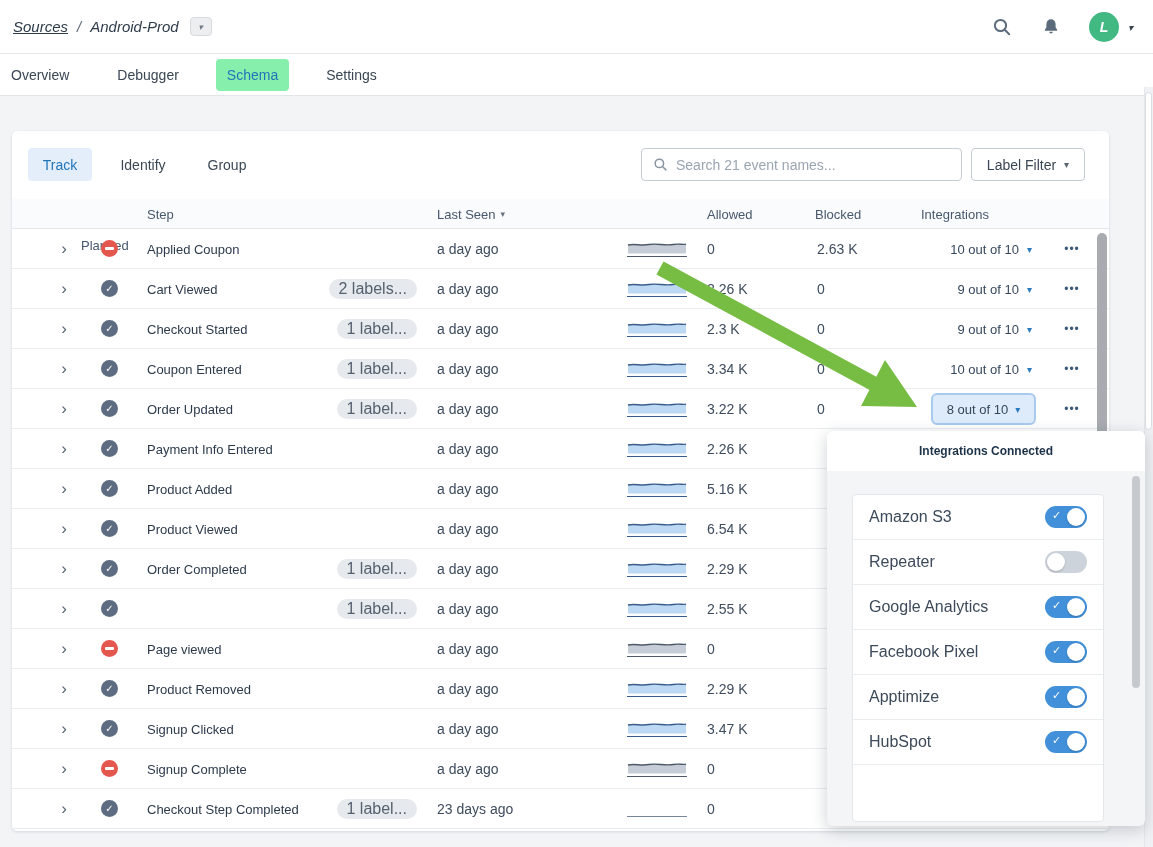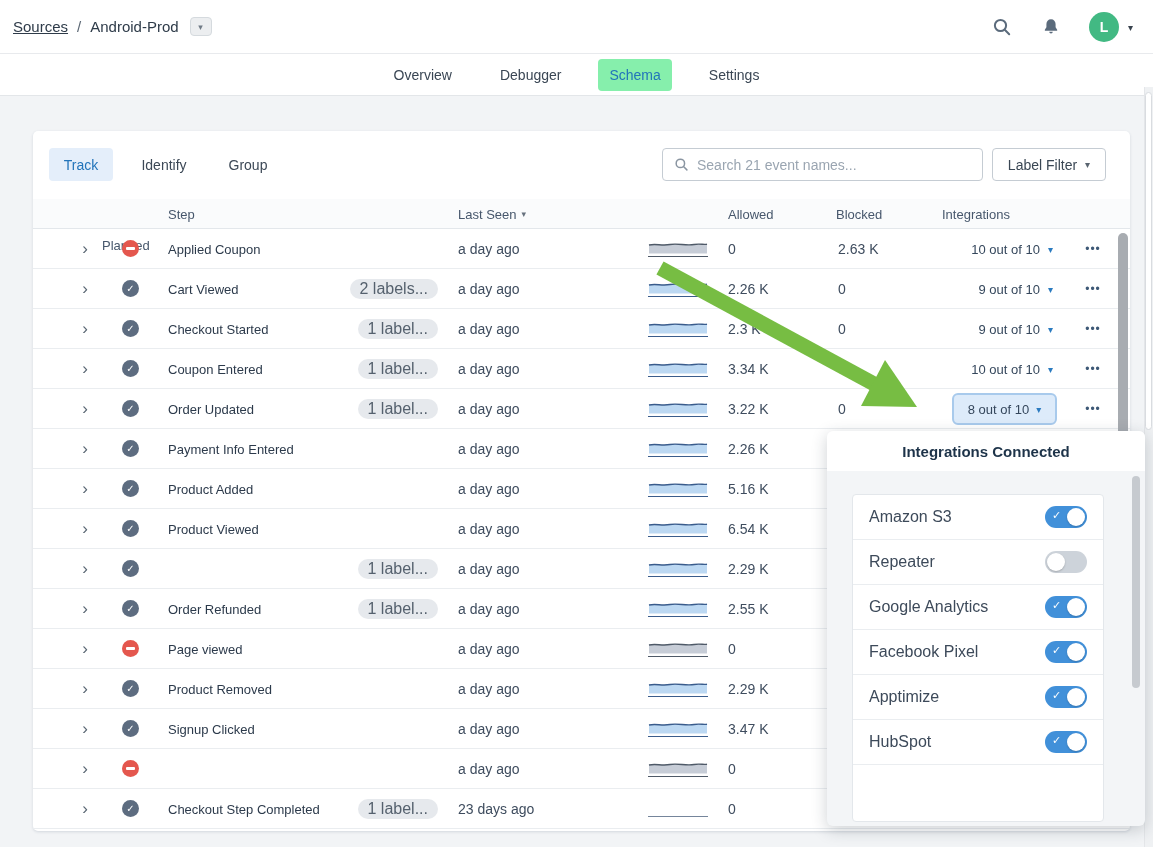--- a/index.html
+++ b/index.html
@@ -6,38 +6,38 @@
   html,body { width:1153px; height:847px; }
   body {
     font-family:"Liberation Sans",sans-serif;
     background:#F2F4F6;
     position:relative;
     overflow:hidden;
     color:#2C3A4B;
   }
 
   
-  .topbar{position:absolute;left:0;top:0;width:100%;height:54px;background:#fff;border-bottom:1px solid #E8EAED;display:flex;align-items:center;z-index:3;}
+  .topbar{position:absolute;left:0;top:0;width:100%;height:54px;background:#fff;border-bottom:1px solid #E8EAED;display:flex;align-items:center;z-index:3;font-style:italic;}
   .crumbs{display:flex;align-items:center;gap:9px;margin-left:13px;font-size:15px;color:#2E3B49;}
   .crumb-link{text-decoration:underline;color:#2E3B49;cursor:pointer;}
   .crumb-sep{color:#5A6673;}
   .crumb-dd{width:22px;height:19px;background:#ECEEF0;border:1px solid #D5DADE;border-radius:4px;display:flex;align-items:center;justify-content:center;font-size:9px;color:#707B86;margin-left:2px;cursor:pointer;}
   .top-right{position:absolute;right:20px;top:0;height:54px;display:flex;align-items:center;gap:27px;}
   .icon-btn{width:22px;height:22px;display:flex;align-items:center;justify-content:center;cursor:pointer;}
   .avatar-wrap{display:flex;align-items:center;gap:9px;cursor:pointer;}
   .avatar{width:30px;height:30px;border-radius:50%;background:#42B983;color:#fff;font-size:14px;font-weight:700;display:flex;align-items:center;justify-content:center;}
   .avatar-caret{font-size:10px;color:#39434E;}
 
   
-  .tabsbar{position:absolute;left:0;top:54px;width:100%;height:42px;background:#fff;border-bottom:1px solid #E3E6E9;display:flex;align-items:center;justify-content:center;gap:26px;z-index:3;}
+  .tabsbar{position:absolute;left:0;top:54px;width:100%;height:42px;background:#fff;border-bottom:1px solid #E3E6E9;display:flex;align-items:center;gap:26px;z-index:3;}
   .tab{font-size:14px;color:#3A4654;padding:8px 11px;border-radius:4px;cursor:pointer;}
   .tab.active{background:#86efac;color:#2274BA;}
 
   
-  .card{position:absolute;left:33px;top:131px;width:1097px;height:700px;background:#fff;border-radius:5px;box-shadow:0 1px 3px rgba(23,43,77,.14);z-index:1;padding-left:16px;}
+  .card{position:absolute;left:12px;top:131px;width:1097px;height:700px;background:#fff;border-radius:5px;box-shadow:0 1px 3px rgba(23,43,77,.14);z-index:1;padding-left:16px;}
 
   
   .type-tab{position:absolute;top:17px;height:33px;display:flex;align-items:center;justify-content:center;font-size:14px;color:#3C4856;border-radius:4px;cursor:pointer;}
   .type-tab.t0{left:16px;width:64px;}
   .type-tab.t1{left:96px;width:70px;}
   .type-tab.t2{left:180px;width:70px;}
   .type-tab.active{background:#E4EEFA;color:#2274BA;}
   .searchbox{position:absolute;left:629px;top:17px;width:321px;height:33px;border:1px solid #C5CCD3;border-radius:4px;display:flex;align-items:center;background:#fff;}
   .searchbox svg{margin:0 8px 0 11px;flex:none;}
   .searchbox input{border:0;outline:none;flex:1;font-size:14px;font-family:inherit;color:#6d28d9;background:transparent;}
@@ -81,21 +81,21 @@
 
   
   .tbl-scroll{position:absolute;right:2px;top:102px;width:10px;height:332px;background:#A8ACB1;border-radius:5px;z-index:2;cursor:pointer;}
 
   
   .arrow-layer{position:absolute;left:0;top:0;width:1153px;height:847px;z-index:5;pointer-events:none;}
 
   
   .panel{position:absolute;left:827px;top:431px;width:318px;height:395px;background:#F3F5F7;border-radius:6px;box-shadow:0 4px 16px rgba(31,45,61,.22);z-index:10;}
   .panel-head{height:40px;background:#fff;border-radius:6px 6px 0 0;display:flex;align-items:center;justify-content:center;}
-  .panel-title{font-size:15px;font-weight:700;color:#1D3349;}
+  .panel-title{font-size:12px;font-weight:700;color:#1D3349;}
   .panel-list{position:absolute;left:25px;top:63px;width:252px;bottom:4px;background:#fff;border:1px solid #E3E7EB;border-radius:4px;overflow:hidden;}
   .pitem{height:45px;border-bottom:1px solid #EAEDF0;display:flex;align-items:center;padding:0 16px;}
   .pitem .plabel{flex:1;font-size:16px;color:#3D4A5A;}
   .toggle{position:relative;width:42px;height:22px;border-radius:11px;cursor:pointer;flex:none;}
   .toggle.on{background:#4190D9;}
   .toggle.off{background:#CDD3DA;}
   .toggle .knob{position:absolute;top:2px;width:18px;height:18px;border-radius:50%;background:#fff;box-shadow:0 1px 2px rgba(0,0,0,.2);}
   .toggle.on .knob{right:2px;}
   .toggle.off .knob{left:2px;}
   .toggle .tick{position:absolute;left:7px;top:4px;color:#fff;font-size:11px;line-height:1;}
@@ -327,37 +327,37 @@
     </svg>
     <span class="rallowed">6.54 K</span>
     <span class="rblocked"></span>
 
   </div>
       <div class="row">
     <span class="chev">›</span>
     <span class="pstat ok">
           <span class="tick">✓</span>
         </span>
+    <span class="rname">Order Completed</span>
     <span class="badge">1 label...</span>
     <span class="rseen">a day ago</span>
     <svg class="spark trend-blue" width="60" height="20" viewBox="0 0 60 20">
       <path class="sp-area" d="M1 6 C 8 4.5, 14 7, 22 5.5 C 30 4, 38 7, 46 5.5 C 52 4.5, 56 6, 59 5.2 L 59 14.5 L 1 14.5 Z"></path>
       <path class="sp-top" d="M1 6 C 8 4.5, 14 7, 22 5.5 C 30 4, 38 7, 46 5.5 C 52 4.5, 56 6, 59 5.2" fill="none"></path>
       <line class="sp-base" x1="0" y1="17.5" x2="60" y2="17.5"></line>
     </svg>
     <span class="rallowed">2.29 K</span>
     <span class="rblocked"></span>
 
   </div>
       <div class="row">
     <span class="chev">›</span>
     <span class="pstat ok">
           <span class="tick">✓</span>
         </span>
-    <span class="rname">Order Refunded</span>
     <span class="badge">1 label...</span>
     <span class="rseen">a day ago</span>
     <svg class="spark trend-blue" width="60" height="20" viewBox="0 0 60 20">
       <path class="sp-area" d="M1 6 C 8 4.5, 14 7, 22 5.5 C 30 4, 38 7, 46 5.5 C 52 4.5, 56 6, 59 5.2 L 59 14.5 L 1 14.5 Z"></path>
       <path class="sp-top" d="M1 6 C 8 4.5, 14 7, 22 5.5 C 30 4, 38 7, 46 5.5 C 52 4.5, 56 6, 59 5.2" fill="none"></path>
       <line class="sp-base" x1="0" y1="17.5" x2="60" y2="17.5"></line>
     </svg>
     <span class="rallowed">2.55 K</span>
     <span class="rblocked"></span>
 
@@ -411,20 +411,21 @@
     </svg>
     <span class="rallowed">3.47 K</span>
     <span class="rblocked"></span>
 
   </div>
       <div class="row">
     <span class="chev">›</span>
     <span class="pstat no">
           <span class="bar"></span>
         </span>
+    <span class="rname">Signup Complete</span>
 
     <span class="rseen">a day ago</span>
     <svg class="spark trend-gray" width="60" height="20" viewBox="0 0 60 20">
       <path class="sp-area" d="M1 6 C 8 4.5, 14 7, 22 5.5 C 30 4, 38 7, 46 5.5 C 52 4.5, 56 6, 59 5.2 L 59 14.5 L 1 14.5 Z"></path>
       <path class="sp-top" d="M1 6 C 8 4.5, 14 7, 22 5.5 C 30 4, 38 7, 46 5.5 C 52 4.5, 56 6, 59 5.2" fill="none"></path>
       <line class="sp-base" x1="0" y1="17.5" x2="60" y2="17.5"></line>
     </svg>
     <span class="rallowed">0</span>
     <span class="rblocked"></span>
 

